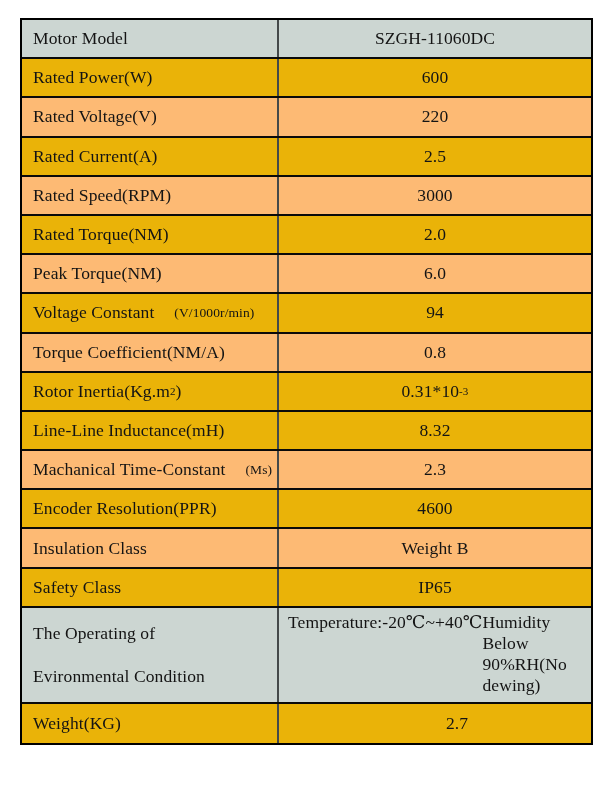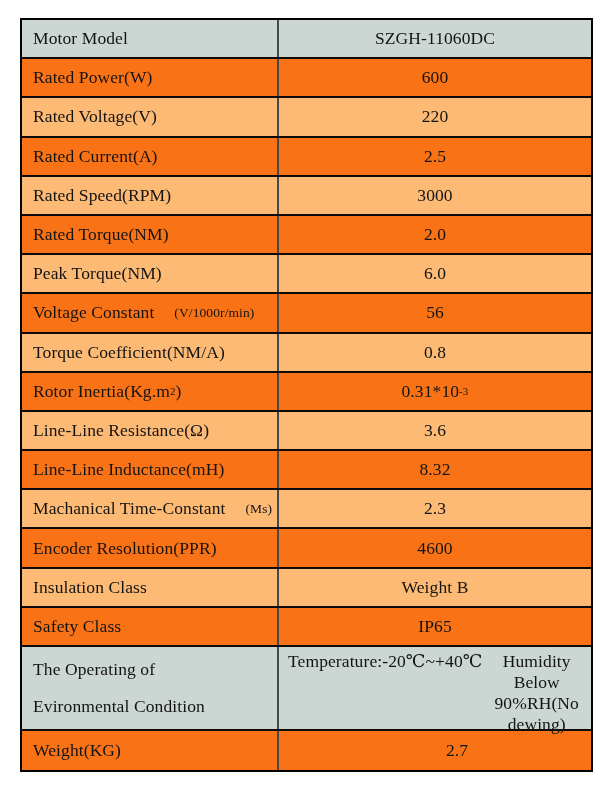--- a/index.html
+++ b/index.html
@@ -22,30 +22,29 @@
     width: 573px;
     box-sizing: border-box;
     border: 2px solid #000000;
     background: #ffffff;
   }
   .row {
     display: flex;
     height: 39.2px;
     box-sizing: border-box;
     border-bottom: 2px solid #0a0a0a;
-    text-align: center;
   }
   .row:last-child {
     border-bottom: none;
     gap: 44px;
   }
   .row.tall {
-    height: 84px;
-  }
-  .row.white { background: #f97316; }
+    height: 96px;
+  }
+  .row.white { background: #eab308; }
   .row.gray  { background: #fdba74; }
   .row.dark  { background: #ccd6d2; }
 
   .cell-label {
     flex: 0 0 257px;
     width: 257px;
     box-sizing: border-box;
     border-right: 2px solid #44494a;
     display: flex;
     align-items: center;
@@ -147,21 +146,21 @@
     <div class="cell-value">
         <span>6.0</span>
       </div>
   </div>
     <div class="row white">
     <div class="cell-label">
         <span>Voltage Constant</span>
         <span class="small-part">(V/1000r/min)</span>
       </div>
     <div class="cell-value">
-        <span>56</span>
+        <span>94</span>
       </div>
   </div>
     <div class="row gray">
     <div class="cell-label">
         <span>Torque Coefficient(NM/A)</span>
       </div>
     <div class="cell-value">
         <span>0.8</span>
       </div>
   </div>
@@ -169,28 +168,20 @@
     <div class="cell-label">
         <span>Rotor Inertia(Kg.m</span>
         <sup class="sup-part">2</sup>
         <span>)</span>
       </div>
     <div class="cell-value">
         <span>0.31*10</span>
         <sup class="sup-part">-3</sup>
       </div>
   </div>
-    <div class="row gray">
-    <div class="cell-label">
-        <span>Line-Line Resistance(Ω)</span>
-      </div>
-    <div class="cell-value">
-        <span>3.6</span>
-      </div>
-  </div>
     <div class="row white">
     <div class="cell-label">
         <span>Line-Line Inductance(mH)</span>
       </div>
     <div class="cell-value">
         <span>8.32</span>
       </div>
   </div>
     <div class="row gray">
     <div class="cell-label">

